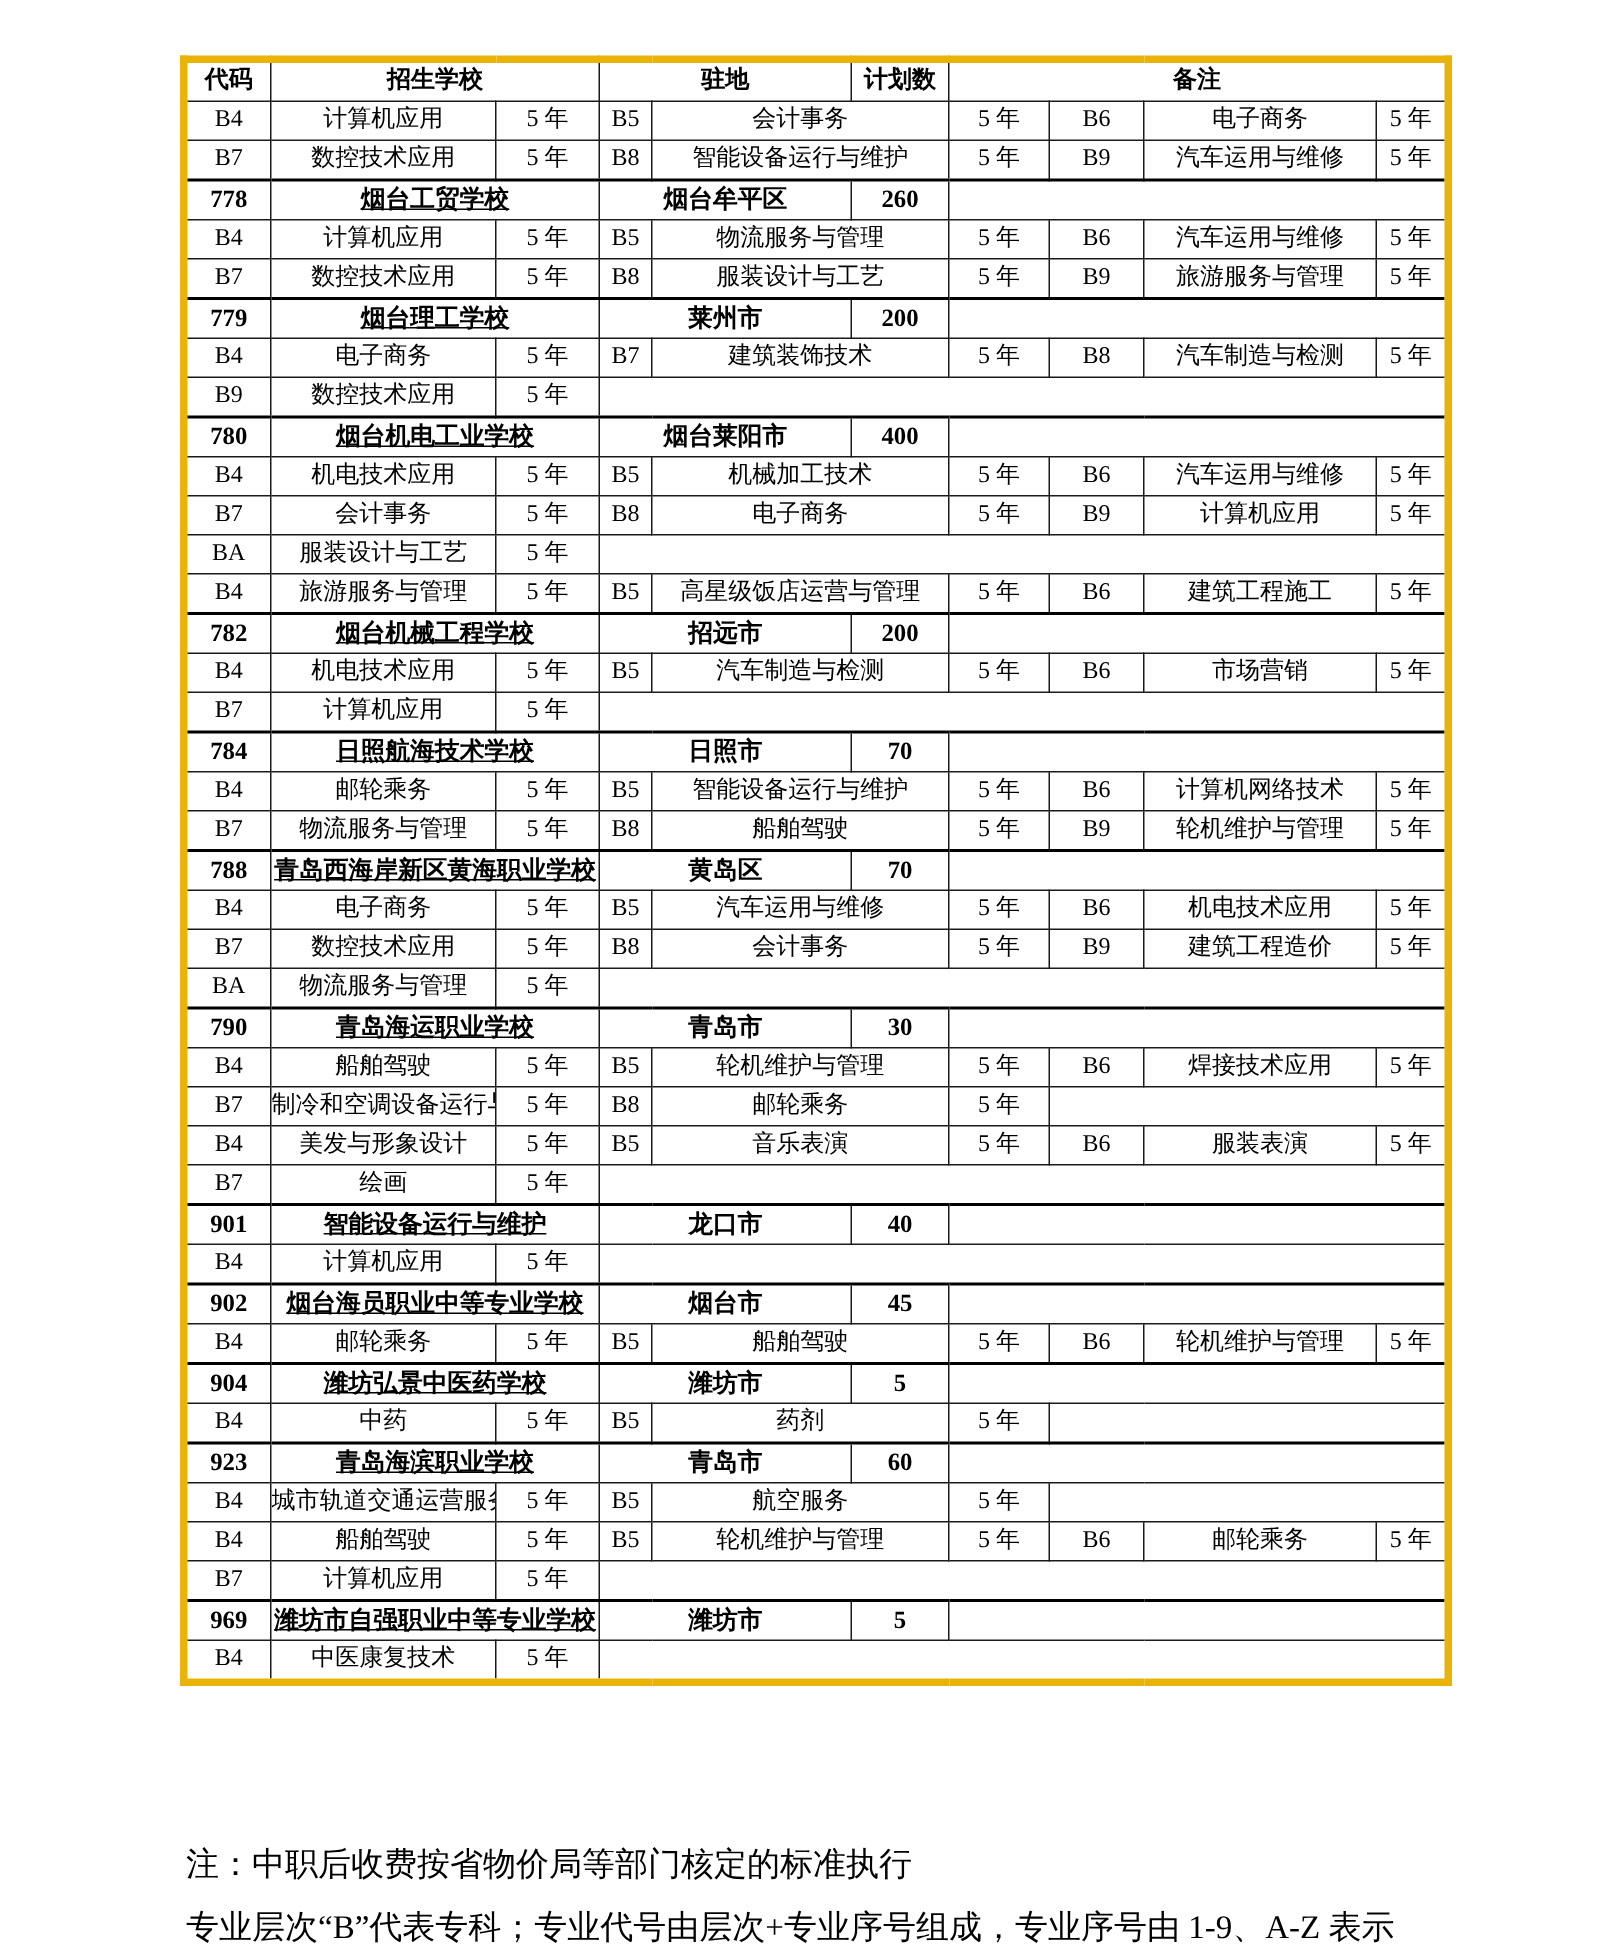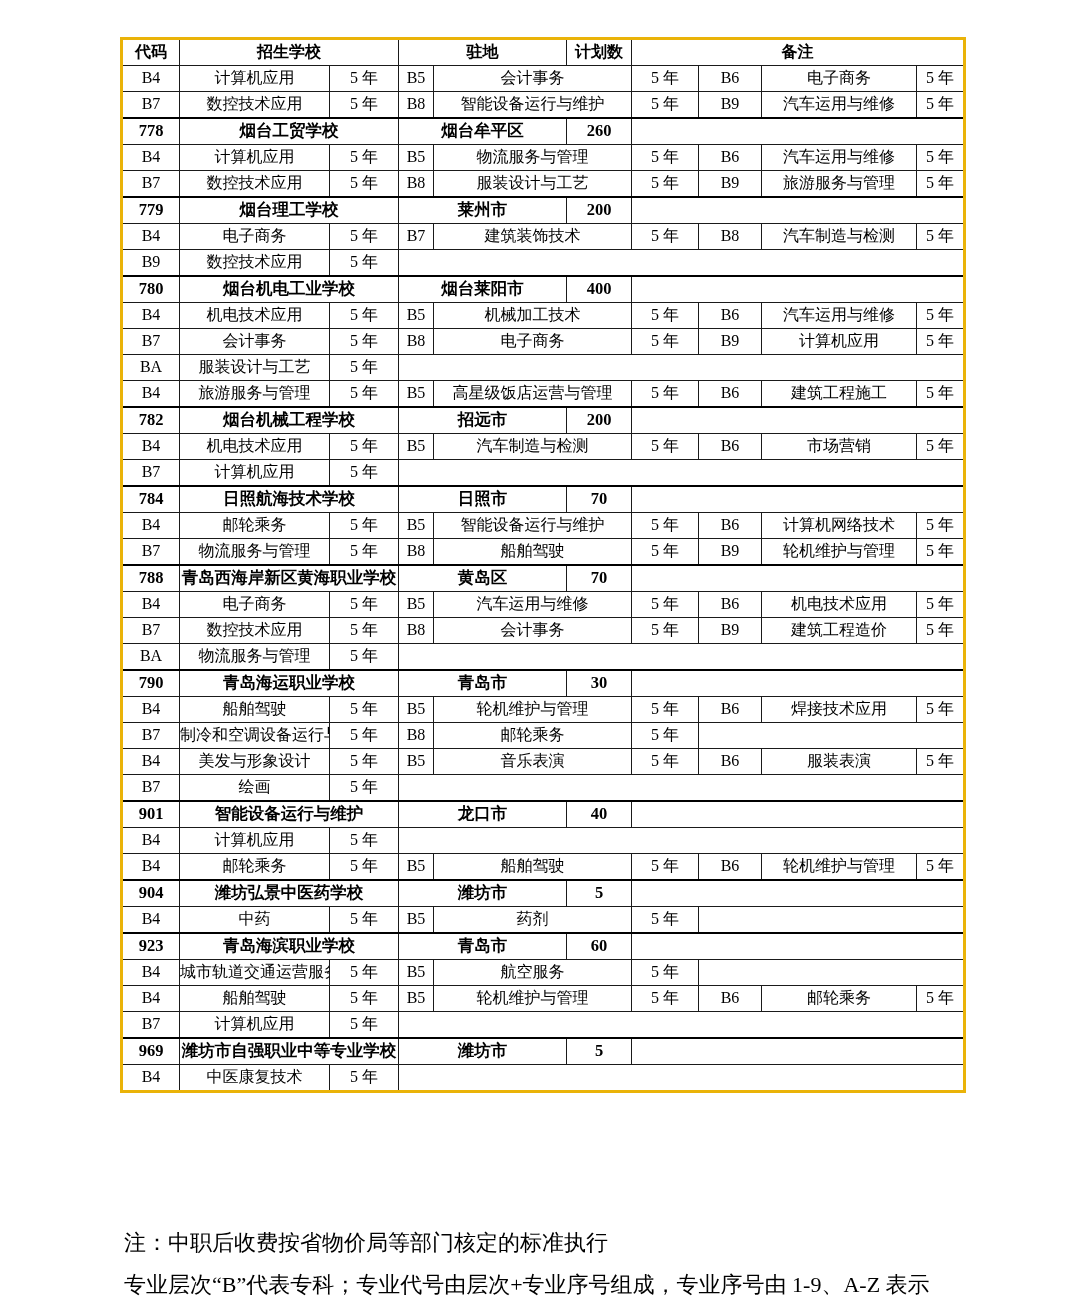--- a/index.html
+++ b/index.html
@@ -6,38 +6,38 @@
   body {
     width:1080px; height:1305px;
     font-family:"Liberation Serif","DejaVu Serif",serif;
     color:#000;
   }
   .page { position:relative; width:1080px; height:1305px; background:#fff; overflow:hidden; }
 
   table.enroll {
     position:absolute; left:120px; top:37px; width:843px;
     border-collapse:collapse; table-layout:fixed;
-    border:3px solid #eab308;
+    border:5px solid #eab308;
   }
   table.enroll th, table.enroll td {
     border:1px solid #1a1a1a;
     padding:0; height:25px;
     font-size:16px; line-height:1.15;
     overflow:hidden; text-align:center; vertical-align:middle;
     white-space:nowrap;
   }
   thead th {
     height:46px; font-size:17px; font-weight:bold;
     border-bottom:2px solid #000;
   }
   tr.school td {
     font-weight:bold; font-size:16.5px;
     border-top:2.5px solid #000;
   }
-  td.sname { text-align:left; padding-left:5px; font-size:16px; }
+  td.sname { text-align:left; padding-left:5px; font-size:16px;text-decoration:underline; }
   td.name  { text-align:left; padding:0 2px 0 4px; font-size:15.5px; }
   td.n1    { font-size:15px; padding-left:3px; }
   td.wrap  { white-space:normal; word-break:break-all; line-height:1.25; font-size:15px; }
   td.code  { font-size:15px; }
   td.dur   { font-size:15.5px; }
 
   .notes { position:absolute; left:124px; top:1228px; width:860px; }
   .notes p {
     margin:0 0 12px 0; font-size:22px; line-height:1.35; color:#000;
     font-family:"Liberation Serif","DejaVu Serif",serif;
@@ -330,20 +330,27 @@
           <td colspan="2">龙口市</td>
           <td>40</td>
           <td colspan="4"></td>
         </tr>
         <tr>
           <td class="code">B4</td>
           <td class="name n1">计算机应用</td>
           <td class="dur">5 年</td>
           <td colspan="7"></td>
         </tr>
+        <tr class="school">
+          <td class="code">902</td>
+          <td class="sname" colspan="2">烟台海员职业中等专业学校</td>
+          <td colspan="2">烟台市</td>
+          <td>45</td>
+          <td colspan="4"></td>
+        </tr>
         <tr>
           <td class="code">B4</td>
           <td class="name n1">邮轮乘务</td>
           <td class="dur">5 年</td>
           <td class="code">B5</td>
           <td class="name" colspan="2">船舶驾驶</td>
           <td class="dur">5 年</td>
           <td class="code">B6</td>
           <td class="name">轮机维护与管理</td>
           <td class="dur">5 年</td>

